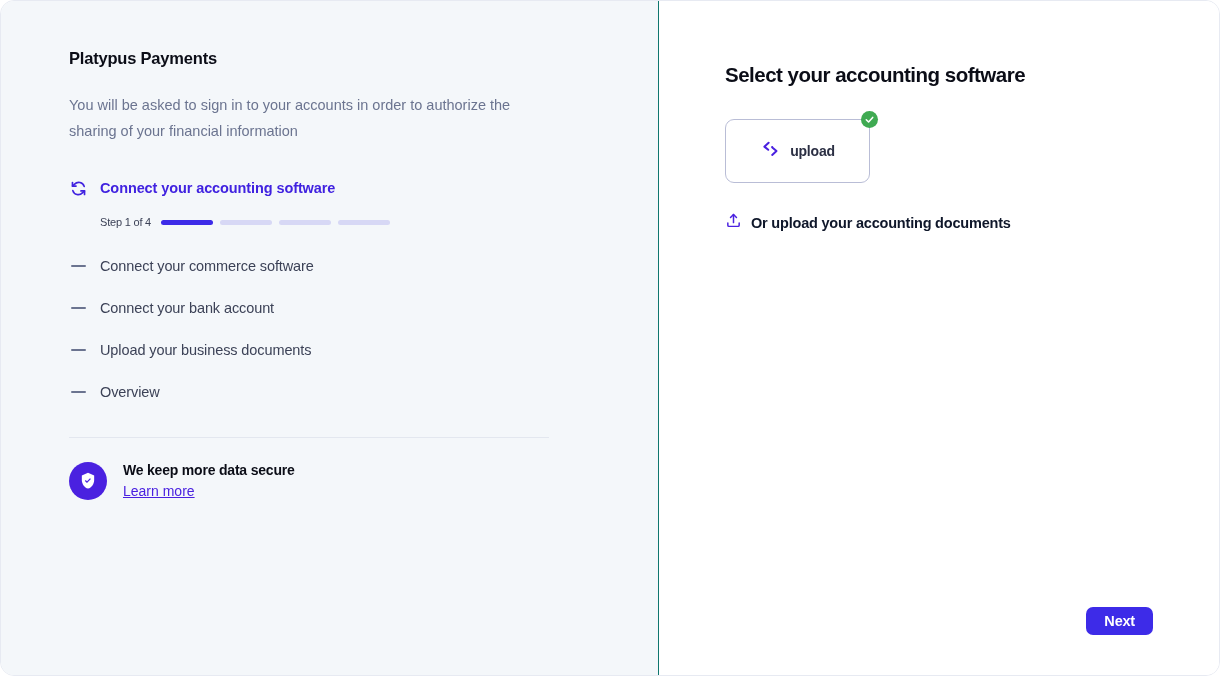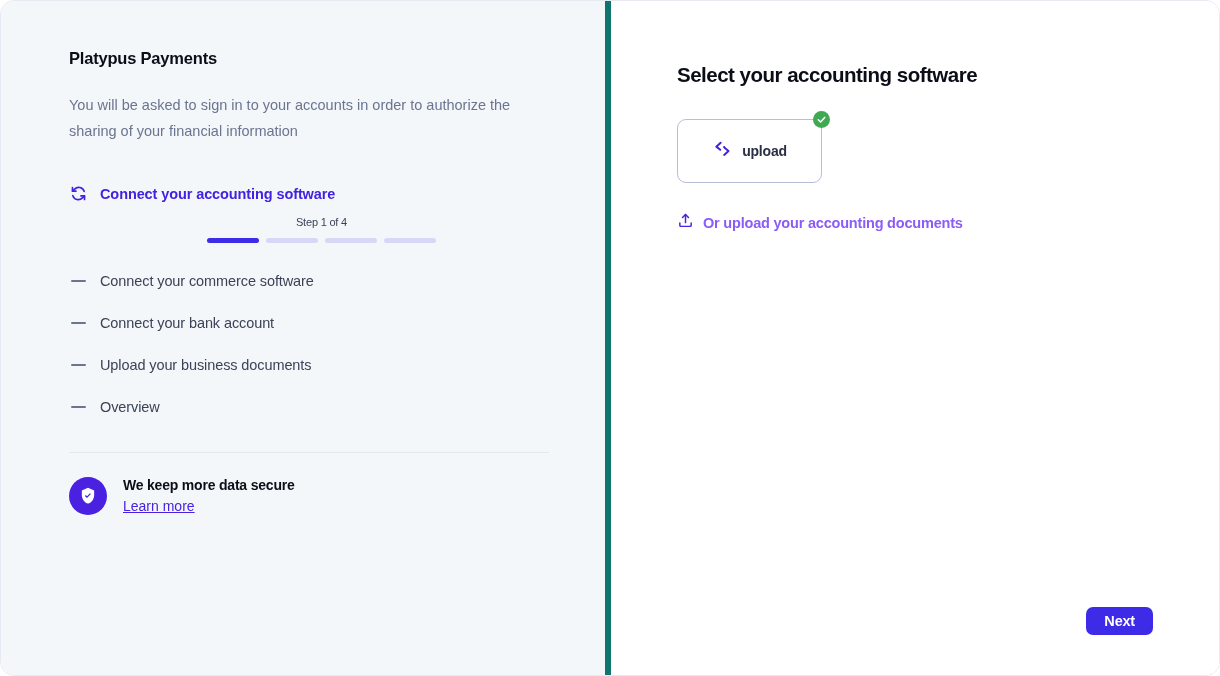--- a/index.html
+++ b/index.html
@@ -20,25 +20,25 @@
     box-sizing: border-box;
     border: 1px solid #e7eaf2;
     border-radius: 14px;
     background: #ffffff;
     display: flex;
     overflow: hidden;
   }
 
   
   .left-panel {
-    width: 610px;
+    width: 658px;
     height: 100%;
     box-sizing: border-box;
     background: #f4f7fa;
-    border-right: 6px solid #0f766e;
+    border-right: 1px solid #0f766e;
     padding: 48px 62px 0 68px;
     position: relative;
   }
   .brand-title {
     font-size: 16.5px;
     font-weight: bold;
     color: #0b0d17;
     letter-spacing: -0.2px;
     margin: 0;
   }
@@ -62,21 +62,21 @@
   
   .steps {
     margin-top: 30px;
   }
   .step-row {
     display: flex;
     align-items: center;
     gap: 13px;
     height: 28px;
   }
-  .step-active-row { margin-bottom: 0; align-items: flex-end; }
+  .step-active-row { margin-bottom: 0; }
   .step-icon {
     width: 18px;
     height: 18px;
     flex: 0 0 18px;
     display: flex;
     align-items: center;
     justify-content: center;
   }
   .step-label-active {
     font-size: 14.5px;
@@ -96,21 +96,20 @@
     color: #3c4257;
     letter-spacing: -0.1px;
   }
   .step-other { margin-top: 14px; }
 
   .progress-wrap {
     display: flex;
     align-items: center;
     gap: 10px;
     margin: 14px 0 0 31px;
-    flex-direction: column;
   }
   .progress-text {
     font-size: 11px;
     color: #3c4257;
     font-weight: 500;
     letter-spacing: -0.2px;
   }
   .progress-bars { display: flex; gap: 7px; }
   .seg {
     width: 52px;
@@ -214,21 +213,21 @@
     display: flex;
     align-items: center;
     gap: 9px;
     margin-top: 29px;
     cursor: pointer;
     width: max-content;
   }
   .upload-text {
     font-size: 14.5px;
     font-weight: bold;
-    color: #8b5cf6;
+    color: #0f172a;
     letter-spacing: -0.2px;
   }
   .next-button {
     position: absolute;
     right: 66px;
     bottom: 40px;
     background: #3d2be8;
     color: #ffffff;
     border: none;
     border-radius: 7px;

